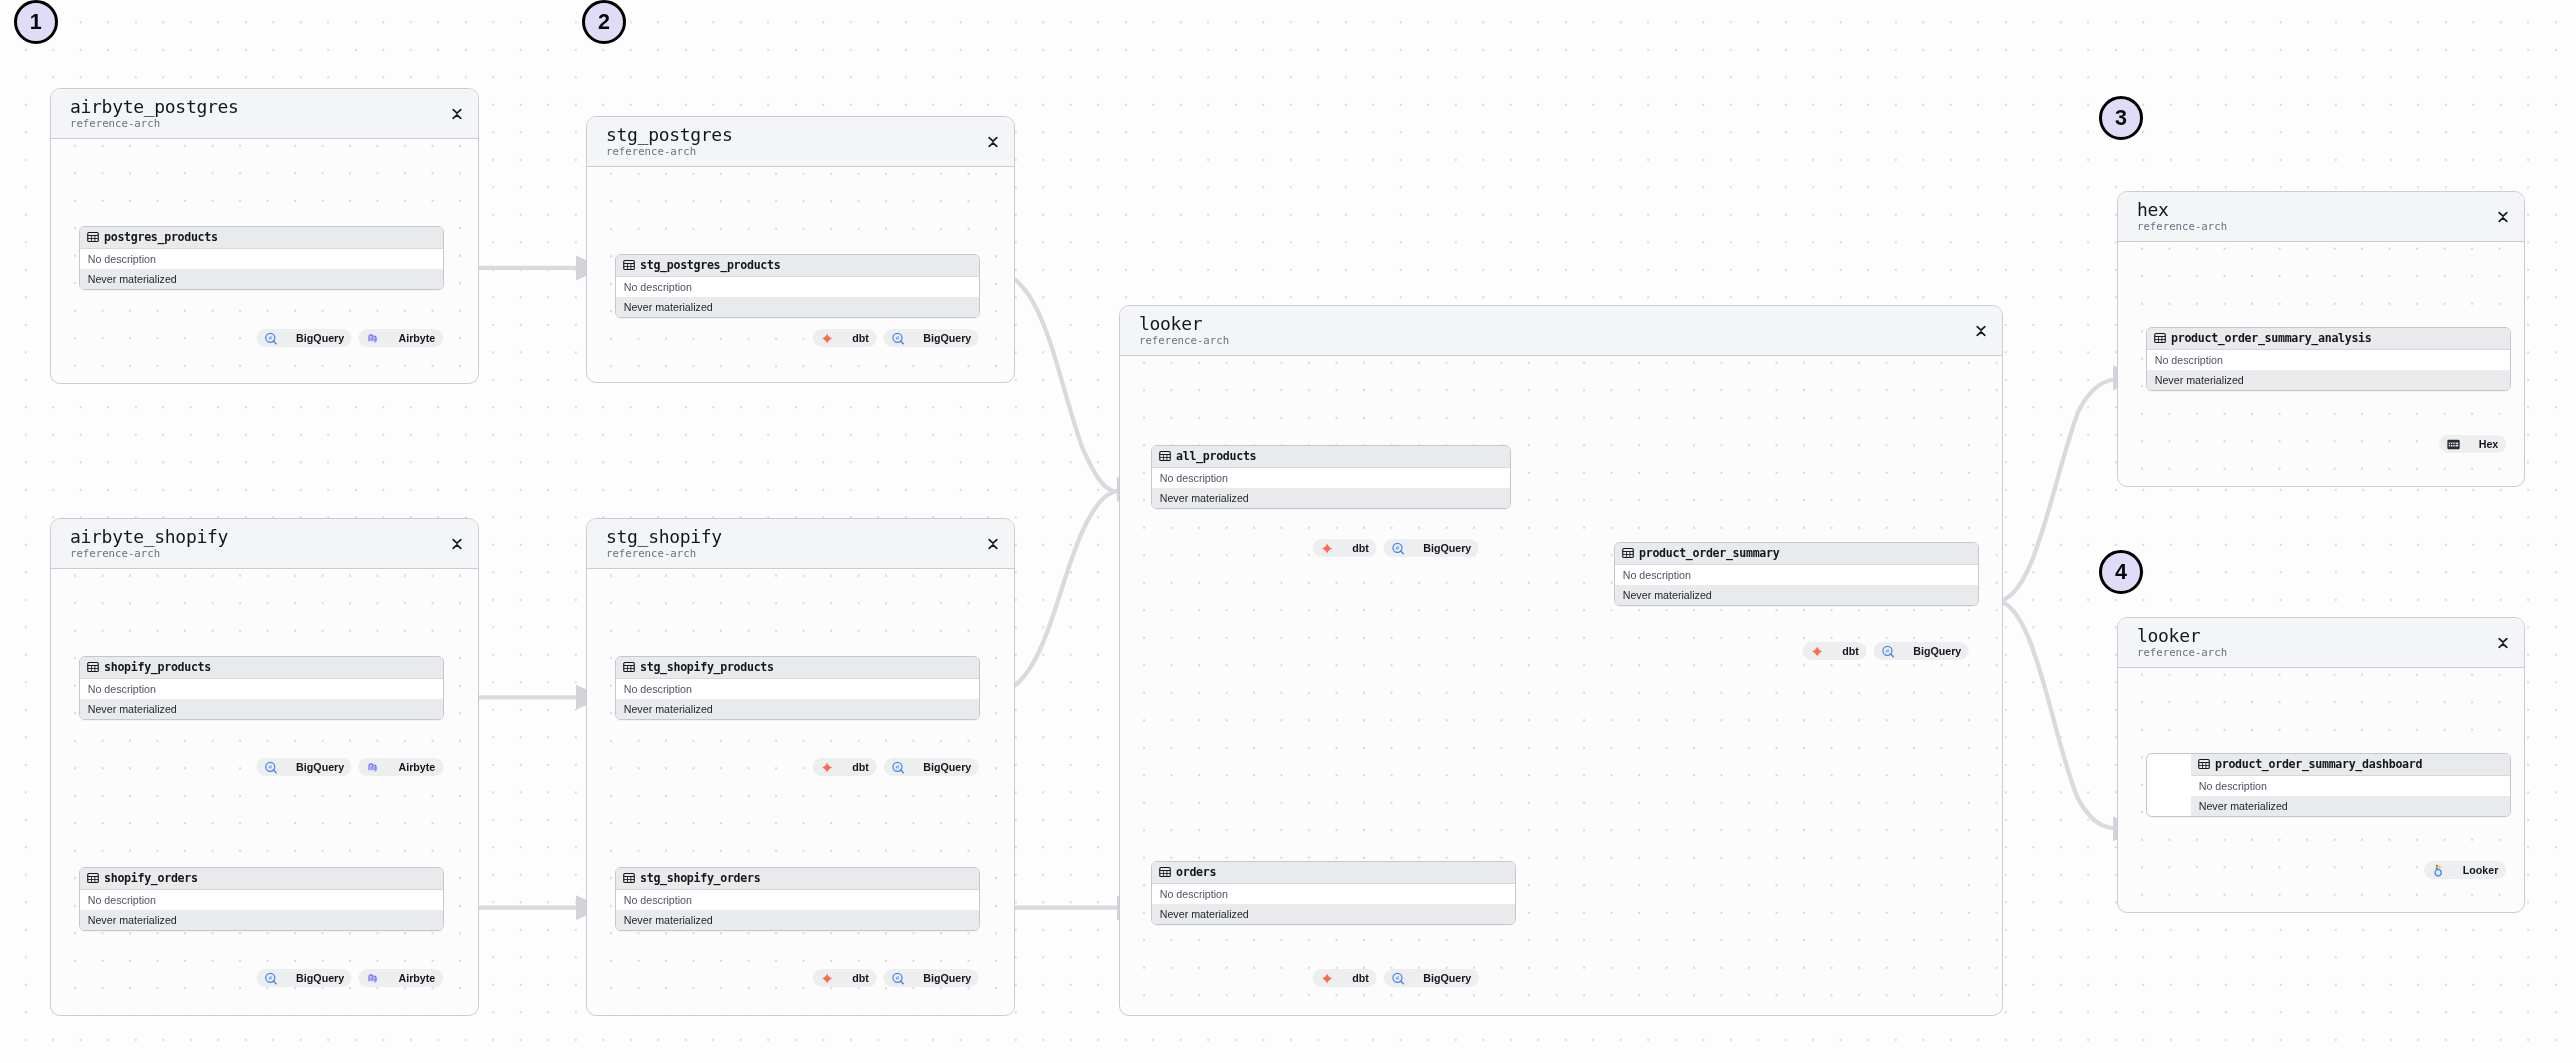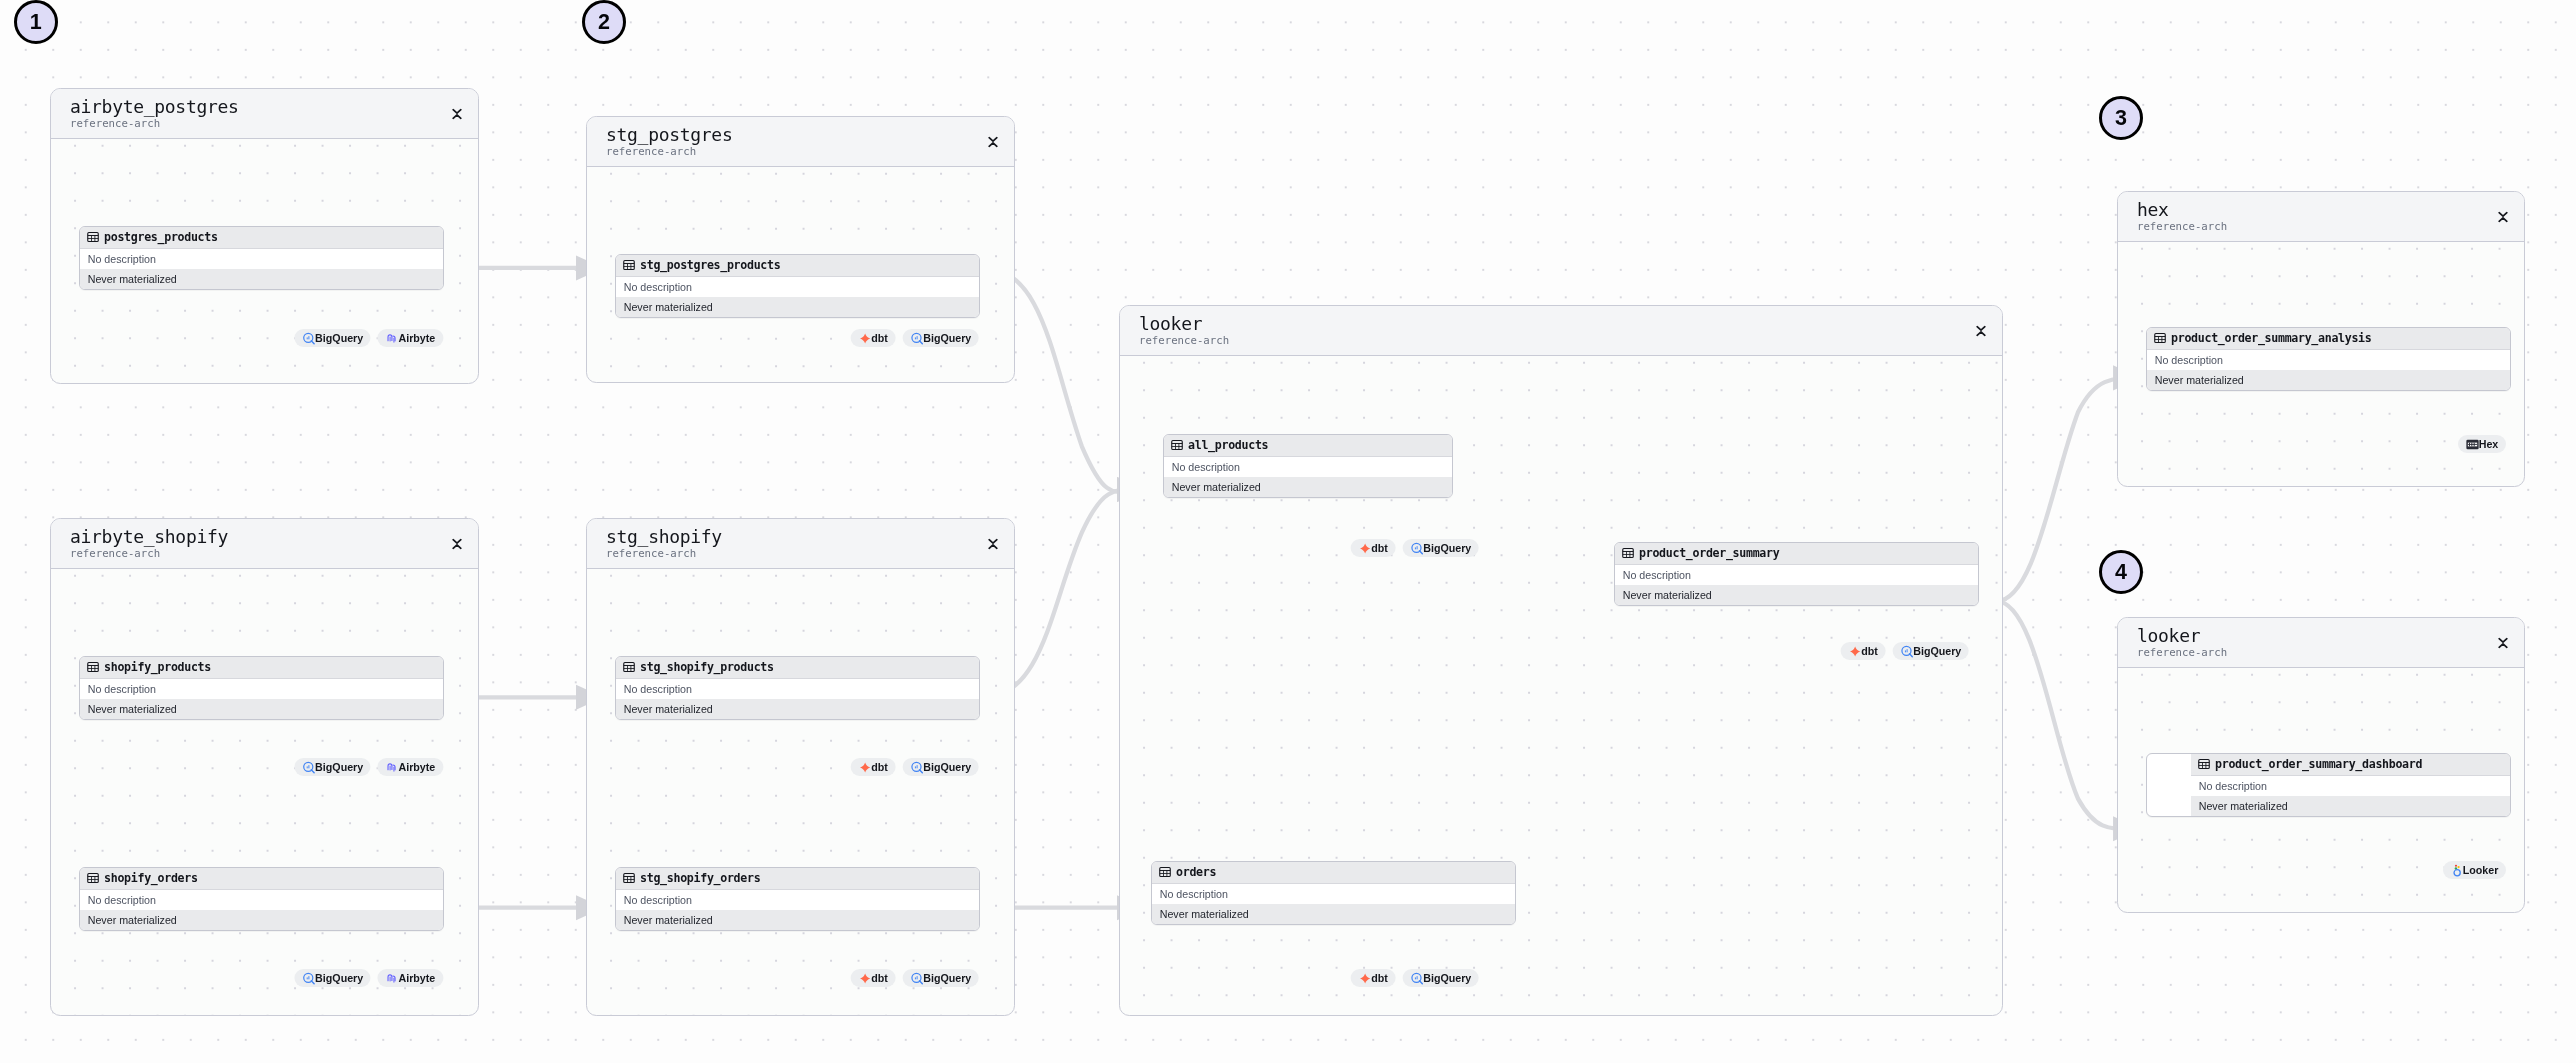--- a/index.html
+++ b/index.html
@@ -107,21 +107,21 @@
   .node-row.mat{background:#e9eaec;color:#23262e;}
 
   
   .chips{
     position:absolute;
     display:flex;
     gap:6.9px;
     align-items:center;
   }
   .chip{
-    display:flex;align-items:center;gap:0;
+    display:flex;align-items:center;gap:19px;
     height:18px;
     padding:0 7.7px;
     border-radius:9.4px;
     background:#eceef0;
     font-size:10.7px;
     font-weight:700;
     color:#14161c;
     white-space:nowrap;
     cursor:pointer;
   }
@@ -304,21 +304,21 @@
         <div class="group-header">
           <div class="group-title">looker</div>
      <div class="group-sub">reference-arch</div>
      <span class="collapse-icon">
        <svg width="12" height="15.5" viewBox="0 0 14 18">
         <path d="M2.5 4 L7 8 L11.5 4" fill="none" stroke="#14161c" stroke-width="2" stroke-linecap="round" stroke-linejoin="round"></path>
         <path d="M2.5 14 L7 10 L11.5 14" fill="none" stroke="#14161c" stroke-width="2" stroke-linecap="round" stroke-linejoin="round"></path>
       </svg>
      </span>
         </div>
-        <div class="node" style="left: 31px; top: 128px; width: 290px; margin-left: 12px;">
+        <div class="node" style="left: 31px; top: 139px; width: 360px;">
           <div class="node-head">
          <svg class="table-icon" viewBox="0 0 16 16">
         <rect x="1" y="2" width="14" height="12" rx="1.5" fill="none" stroke="#14161c" stroke-width="1.5"></rect>
         <line x1="1" y1="6" x2="15" y2="6" stroke="#14161c" stroke-width="1.3"></line>
         <line x1="1" y1="10" x2="15" y2="10" stroke="#14161c" stroke-width="1.1"></line>
         <line x1="6" y1="6" x2="6" y2="14" stroke="#14161c" stroke-width="1.1"></line>
         <line x1="10.5" y1="6" x2="10.5" y2="14" stroke="#14161c" stroke-width="1.1"></line>
       </svg>
          <span class="node-name">all_products</span>
        </div>

